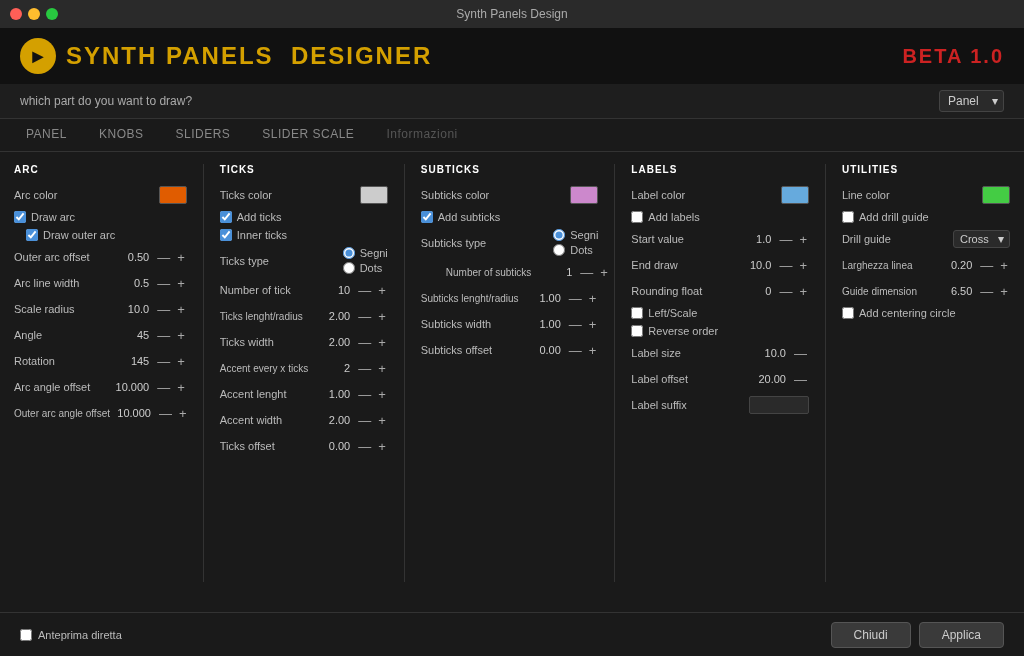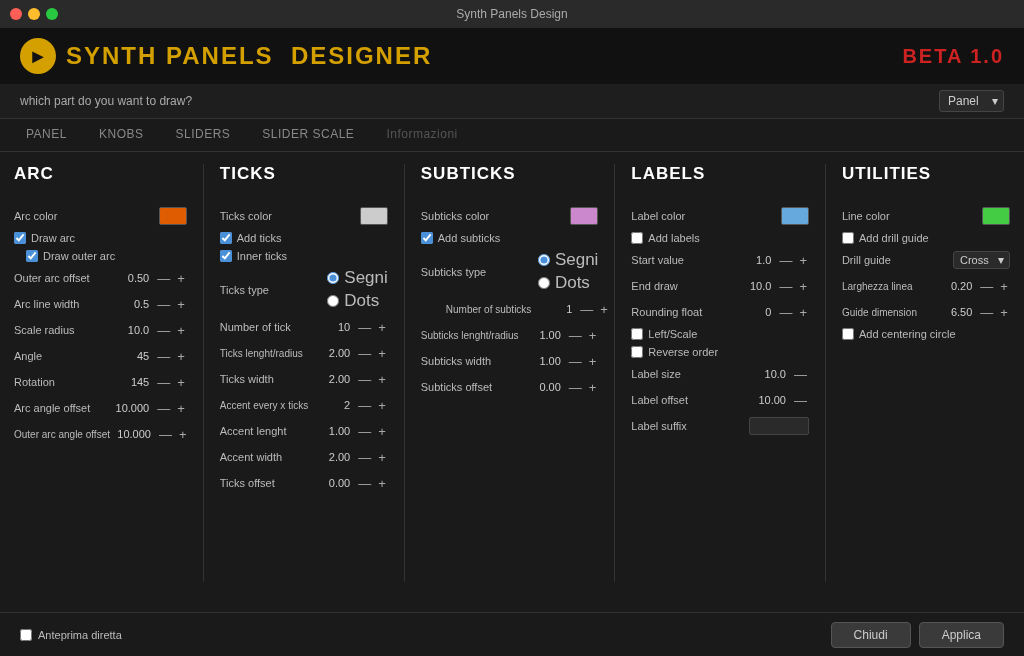--- a/index.html
+++ b/index.html
@@ -135,25 +135,25 @@
       overflow: hidden;
     }
 
     .section {
       display: flex;
       flex-direction: column;
       gap: 6px;
       min-width: 0;
     }
     .section-title {
-      font-size: 17px;
+      font-size: 10px;
       font-weight: 700;
       color: #ffffff;
       letter-spacing: 1px;
-      margin-bottom: 16px;
+      margin-bottom: 4px;
     }
     .field-row {
       display: flex;
       align-items: center;
       gap: 6px;
       min-height: 20px;
     }
     .field-label {
       color: #bbbbbb;
       font-size: 11px;
@@ -204,21 +204,21 @@
       display: flex;
       align-items: center;
       gap: 5px;
     }
     .radio-input {
       width: 12px; height: 12px;
       accent-color: #4a90d9;
       cursor: pointer;
     }
     .radio-label {
-      font-size: 17px;
+      font-size: 11px;
       color: #bbbbbb;
     }
     .divider-v {
       width: 1px;
       background: #333;
       align-self: stretch;
     }
     .text-input {
       background: #2a2a2a;
       border: 1px solid #444;
@@ -613,21 +613,21 @@
     <div class="field-row">
       <span class="field-label">Label size</span>
       <span class="field-value">10.0</span>
       <div class="stepper">
         <button class="stepper-btn">—</button>
       </div>
     </div>
 
     <div class="field-row">
       <span class="field-label">Label offset</span>
-      <span class="field-value">10.00</span>
+      <span class="field-value">20.00</span>
       <div class="stepper">
         <button class="stepper-btn">—</button>
       </div>
     </div>
 
     <div class="field-row">
       <span class="field-label">Label suffix</span>
       <input type="text" class="text-input" style="width: 60px; margin-left: auto;">
     </div>
   </div>

